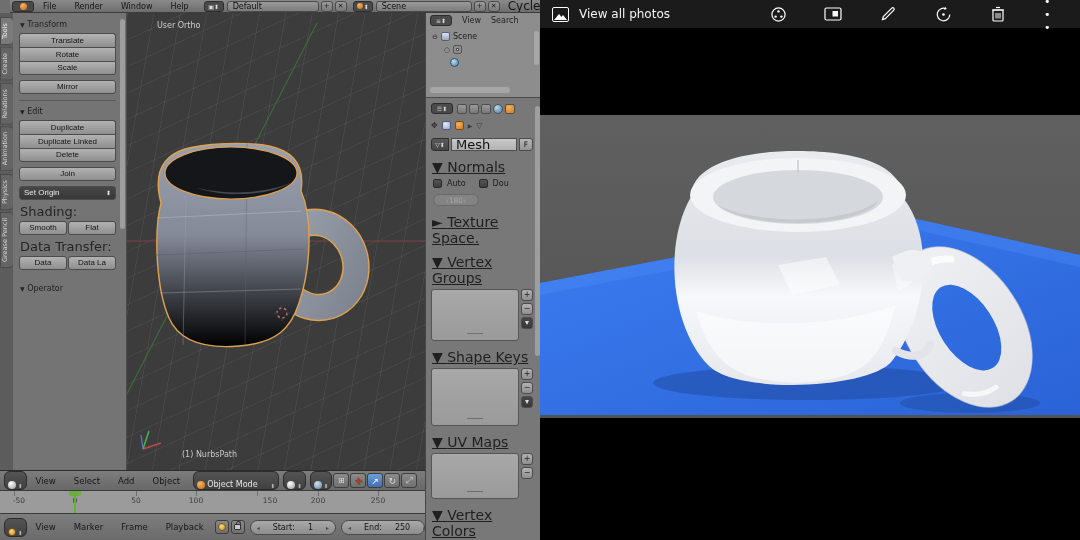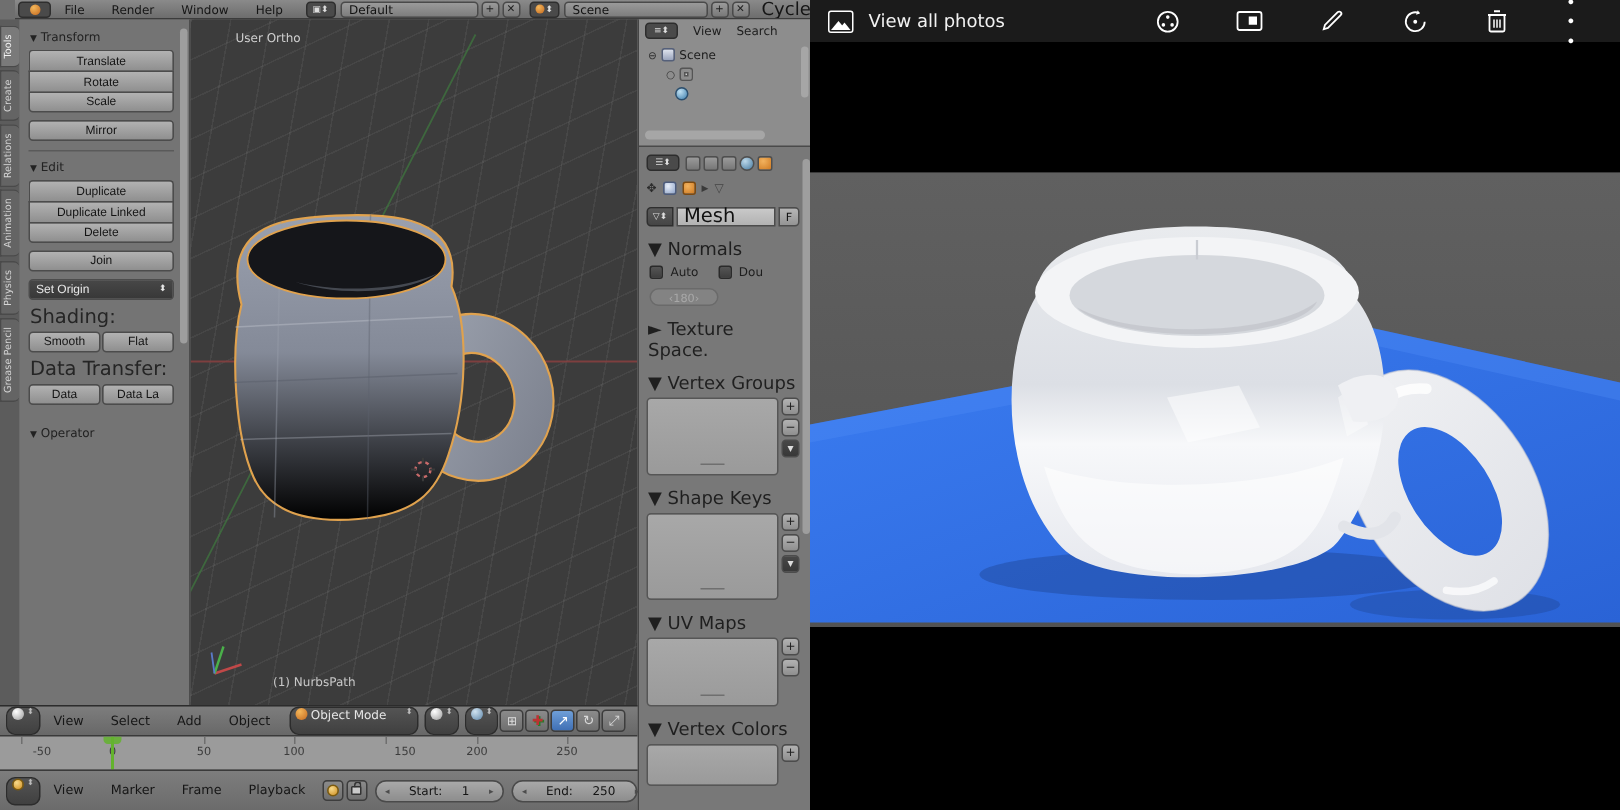--- a/index.html
+++ b/index.html
@@ -99,42 +99,42 @@
     border:1px solid #7c4a12; border-radius:2px; }
   .crumb-obj { width:9px; height:9px; background:radial-gradient(circle at 35% 30%, #e8eef8, #8ea3c8);
     border:1px solid #4d5c7c; border-radius:2px; }
   .mesh-row { display:flex; align-items:center; gap:2px; margin-top:5px; }
   .mesh-dd { width:18px; height:13px; background:linear-gradient(#5a5a5a,#454545); border:1px solid #2f2f2f;
     border-radius:3px 0 0 3px; color:#ddd; font-size:6px; display:flex; align-items:center; justify-content:center; gap:1px;}
   .mesh-field { flex:1; height:13px; background:linear-gradient(#c9c9c9,#b2b2b2); border:1px solid #4c4c4c;
     display:flex; align-items:center; padding:0 4px; font-size:13px; color:#111; }
   .f-btn { width:14px; height:13px; background:linear-gradient(#b6b6b6,#949494); border:1px solid #4c4c4c;
     border-radius:0 3px 3px 0; font-size:7.5px; display:flex; align-items:center; justify-content:center; color:#111; }
-  .panel-head { margin:8px 0 2px 1px; font-size:12px; color:#1f1f1f; }
+  .panel-head { margin:8px 0 2px 1px; font-size:14px; color:#1f1f1f;text-decoration:underline; }
   .cb-row { display:flex; align-items:center; gap:5px; margin:4px 0 0 2px; }
   .cb { width:9px; height:9px; background:linear-gradient(#555,#3e3e3e); border:1px solid #2a2a2a; border-radius:2px; }
   .pill { width:46px; height:12px; margin:6px 0 0 2px; background:#838383; border:1px solid #6a6a6a;
     border-radius:6px; color:#a8a8a8; font-size:7.5px; display:flex; align-items:center; justify-content:center; }
   .listbox-row { display:flex; gap:2px; margin-top:3px; }
   .listbox { flex:1; height:52px; background:linear-gradient(#a8a8a8,#9a9a9a); border:1px solid #565656;
     border-radius:3px; position:relative; }
   .listbox .dashes { position:absolute; left:50%; bottom:6px; transform:translateX(-50%);
     width:16px; height:0; border-top:1px solid #6f6f6f; }
   .lb-btns { display:flex; flex-direction:column; gap:2px; }
   .lb-btn { width:12px; height:12px; background:linear-gradient(#b2b2b2,#8f8f8f); border:1px solid #4c4c4c;
     border-radius:3px; font-size:8px; line-height:10px; text-align:center; color:#222; }
   .lb-btn.dark { background:linear-gradient(#474747,#383838); color:#ddd; }
 
   
   .v3d-header { position:absolute; left:0; top:470px; width:425px; height:20px;
     background:linear-gradient(#7d7d7d,#686868); border-top:1px solid #2c2c2c;
     display:flex; align-items:center; font-size:8.5px; color:#161616; white-space:nowrap; }
   .v3d-header .menu { padding:0 9px; }
   .hdr-chip { height:19px; background:linear-gradient(#545454,#404040); border:1px solid #2c2c2c;
-    border-radius:6px; display:flex; align-items:flex-start; padding:0 3px; gap:2px; color:#e6e6e6; margin-left:4px; }
+    border-radius:6px; display:flex; align-items:flex-end; padding:0 3px; gap:2px; color:#e6e6e6; margin-left:4px; }
   .hdr-chip .spin { font-size:5.5px; color:#bbb; }
   .ball-white { width:8px; height:8px; border-radius:50%; background:radial-gradient(circle at 35% 30%, #fff, #9a9a9a); }
   .ball-orange { width:8px; height:8px; border-radius:50%; background:radial-gradient(circle at 35% 30%, #f4b75a, #c4681e); }
   .ball-blue { width:8px; height:8px; border-radius:50%; background:radial-gradient(circle at 35% 30%, #cfe2f0, #5e86a8); }
   .sq-btn { width:16px; height:15px; background:linear-gradient(#8b8b8b,#6f6f6f); border:1px solid #3d3d3d;
     border-radius:3px; margin-left:1px; display:flex; align-items:center; justify-content:center; font-size:9px; }
   .sq-btn.active { background:linear-gradient(#6f9fd8,#3f6fb4); color:#fff; }
   .axes-glyph { font-size:9px; color:#b33; text-shadow:1px 1px 0 #2a7a2a; }
 
   
@@ -425,21 +425,21 @@
       <span class="sq-btn">
           <span class="axes-glyph">✚</span>
         </span>
       <span class="sq-btn active">↗</span>
       <span class="sq-btn" style="color:#d8d8d8">↻</span>
       <span class="sq-btn" style="color:#d8d8d8">⤢</span>
     </div>
 
     <div class="tl-ruler">
       <span class="tick-mark" style="left:14px"></span>
-        <span class="tick-label" style="left:28px">-50</span>
+        <span class="tick-label" style="left:19px">-50</span>
       <span class="tick-mark" style="left:75px"></span>
         <span class="tick-label" style="left:75px">0</span>
       <span class="tick-mark" style="left:136px"></span>
         <span class="tick-label" style="left:136px">50</span>
       <span class="tick-mark" style="left:196px"></span>
         <span class="tick-label" style="left:196px">100</span>
       <span class="tick-mark" style="left:257px"></span>
         <span class="tick-label" style="left:270px">150</span>
       <span class="tick-mark" style="left:318px"></span>
         <span class="tick-label" style="left:318px">200</span>

